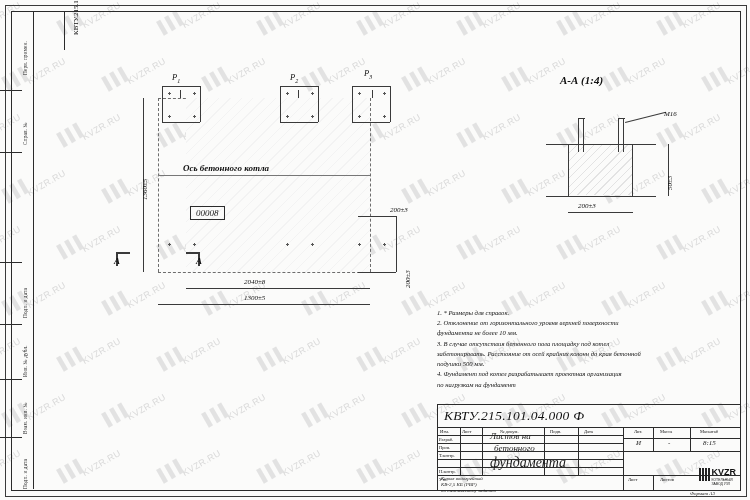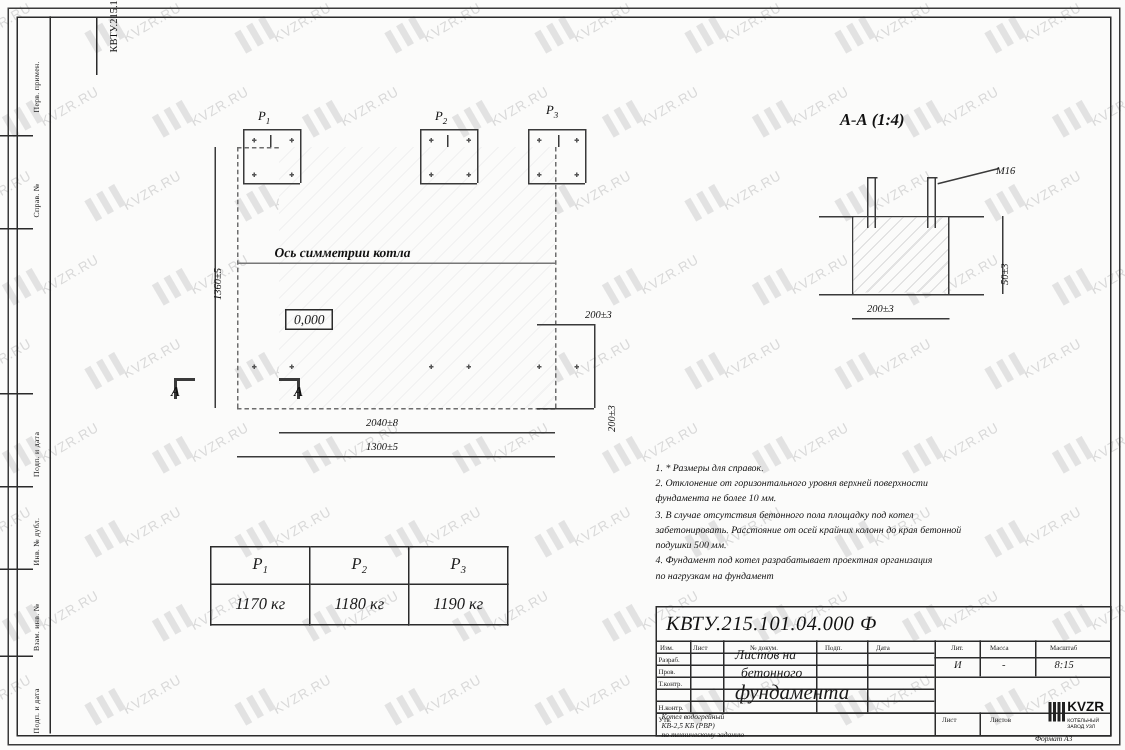--- a/index.html
+++ b/index.html
@@ -252,24 +252,24 @@
   <div class="hole" style="left:358px;top:243px;"></div>
   <div class="hole" style="left:383px;top:243px;"></div>
 
   <div class="thin" style="left:180px;top:90px;width:1px;height:8px;"></div>
   <span class="lbl-i" style="left:172px;top:72px;"><span>P</span><sub style="font-size:6px">1</sub></span>
   <div class="thin" style="left:298px;top:90px;width:1px;height:8px;"></div>
   <span class="lbl-i" style="left:290px;top:72px;"><span>P</span><sub style="font-size:6px">2</sub></span>
   <div class="thin" style="left:372px;top:90px;width:1px;height:8px;"></div>
   <span class="lbl-i" style="left:364px;top:68px;"><span>P</span><sub style="font-size:6px">3</sub></span>
 
-  <span class="lbl-i boldi" style="left:183px;top:163px;font-size:9px;">Ось симметрии котла</span>
+  <span class="lbl-i boldi" style="left:183px;top:163px;font-size:9px;">Ось бетонного котла</span>
   <div class="thin" style="left:158px;top:175px;width:212px;height:1px;background:#777;"></div>
 
-  <div style="position:absolute;left:190px;top:206px;border:1px solid #2b2b2b;padding:1px 5px;font-size:9px;font-style:italic;">0,000</div>
+  <div style="position:absolute;left:190px;top:206px;border:1px solid #2b2b2b;padding:1px 5px;font-size:9px;font-style:italic;">00008</div>
 
   <div class="thin" style="left:116px;top:252px;width:14px;height:1.6px;"></div>
   <div class="thin" style="left:116px;top:252px;width:1.6px;height:14px;"></div>
   <span class="lbl-i boldi" style="left:114px;top:256px;font-size:9px;">A</span>
 
   <div class="thin" style="left:186px;top:252px;width:14px;height:1.6px;"></div>
   <div class="thin" style="left:198px;top:252px;width:1.6px;height:14px;"></div>
   <span class="lbl-i boldi" style="left:196px;top:256px;font-size:9px;">A</span>
 
   <div class="thin" style="left:186px;top:288px;width:184px;height:1px;"></div>
@@ -303,34 +303,20 @@
   <div class="thin" style="left:618px;top:118px;width:7px;height:1.4px;"></div>
 
   <div class="thin" style="left:625px;top:122px;width:42px;height:1px;transform:rotate(-14deg);transform-origin:left top;"></div>
   <span class="dimtxt" style="left:664px;top:110px;">M16</span>
 
   <div class="thin" style="left:568px;top:212px;width:65px;height:1px;"></div>
   <span class="dimtxt" style="left:578px;top:202px;">200±3</span>
   <div class="thin" style="left:668px;top:144px;width:1px;height:52px;"></div>
   <span class="dimtxt-v" style="left:666px;top:190px;">50±3</span>
 
-  <table class="tbl1">
-    <tbody>
-        <tr>
-      <td class="h"><span>P</span><sub style="font-size:7px">1</sub></td>
-      <td class="h"><span>P</span><sub style="font-size:7px">2</sub></td>
-      <td class="h"><span>P</span><sub style="font-size:7px">3</sub></td>
-    </tr>
-    <tr>
-      <td>1170 кг</td>
-      <td>1180 кг</td>
-      <td>1190 кг</td>
-    </tr>
-  </tbody>
-    </table>
 
   <div class="notes">
     <div>1. * Размеры для справок.</div>
     <div>2. Отклонение от горизонтального уровня верхней поверхности</div>
     <div>фундамента не более 10 мм.</div>
     <div>3. В случае отсутствия бетонного пола площадку под котел</div>
     <div>забетонировать. Расстояние от осей крайних колонн до края бетонной</div>
     <div>подушки 500 мм.</div>
     <div>4. Фундамент под котел разрабатывает проектная организация</div>
     <div>по нагрузкам на фундамент</div>

